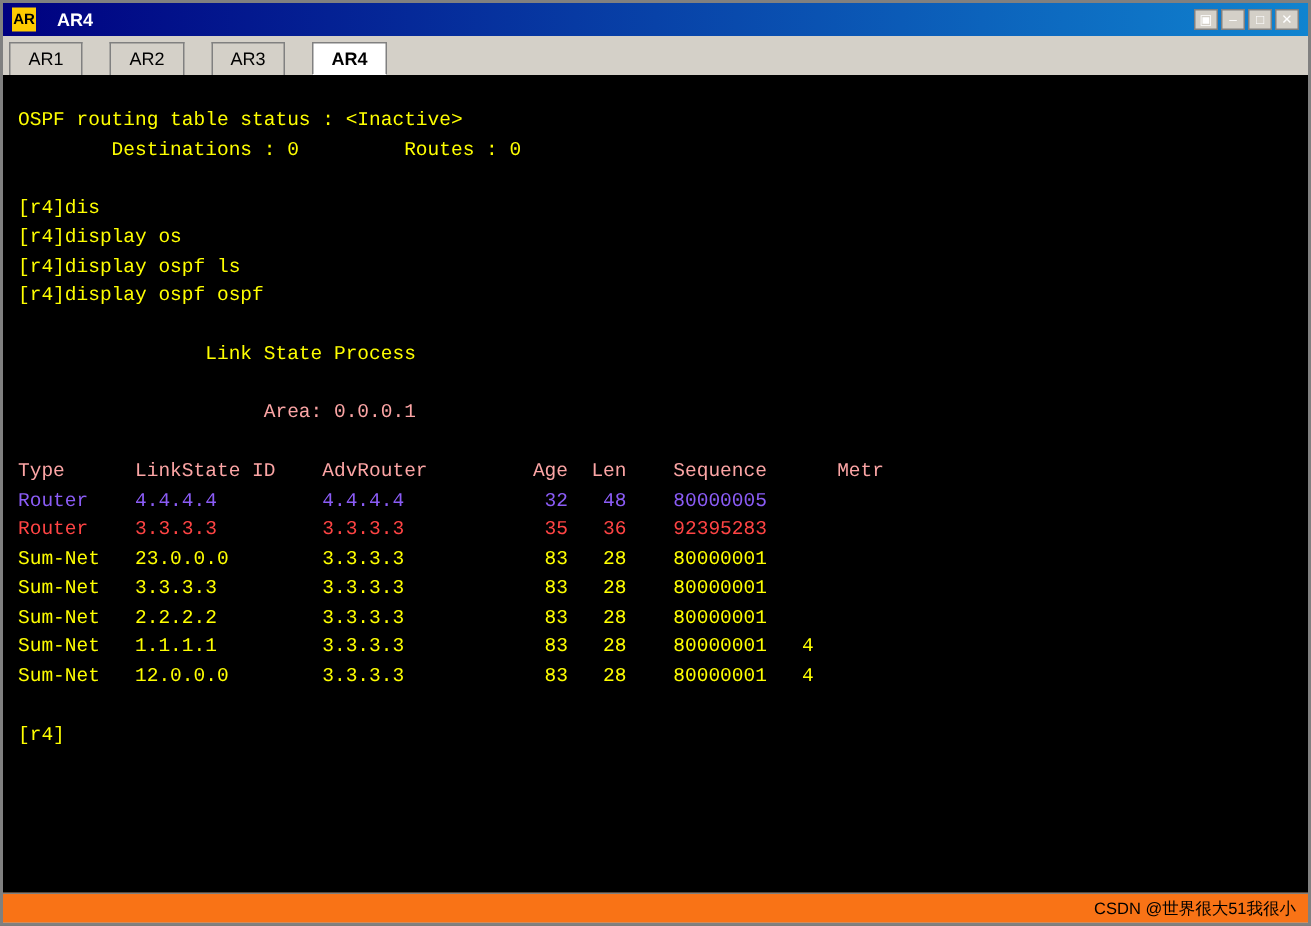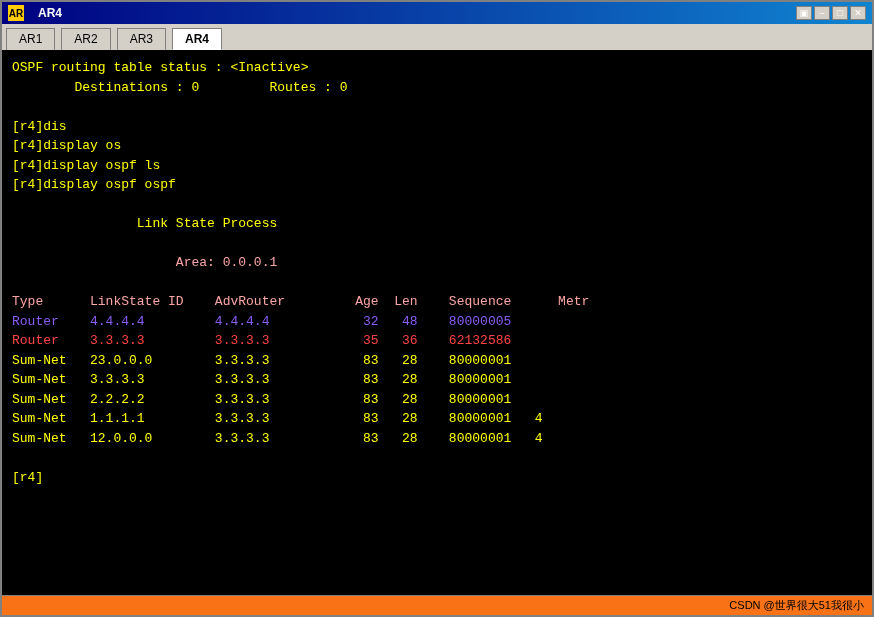--- a/index.html
+++ b/index.html
@@ -59,42 +59,42 @@
       font-size: 9px;
       display: flex;
       align-items: center;
       justify-content: center;
       cursor: pointer;
     }
     .tabs-bar {
       background: #d4d0c8;
       display: flex;
       padding: 4px 4px 0;
-      gap: 6px;
+      gap: 18px;
       flex-shrink: 0;
     }
     .tab {
       padding: 3px 12px;
       border: 1px solid #808080;
       border-bottom: none;
       background: #d4d0c8;
       cursor: pointer;
       font-size: 12px;
       font-family: Arial, sans-serif;
     }
     .tab.active {
       background: #ffffff;
       font-weight: bold;
       border-bottom: 1px solid #ffffff;
       z-index: 1;
     }
     .terminal-area {
       flex: 1;
       background: #000000;
-      padding: 8px 10px;
+      padding: 20px 10px;
       overflow: hidden;
       font-family: 'Courier New', Courier, monospace;
       font-size: 13px;
       line-height: 1.5;
       position: relative;
     }
     .terminal-line {
       white-space: pre;
       color: #ffff00;
     }
@@ -146,21 +146,21 @@
     <div class="terminal-line">[r4]display os</div>
     <div class="terminal-line">[r4]display ospf ls</div>
     <div class="terminal-line">[r4]display ospf ospf</div>
     <div class="terminal-line">&nbsp;</div>
     <div class="terminal-line">                Link State Process</div>
     <div class="terminal-line">&nbsp;</div>
     <div class="terminal-line white">                     Area: 0.0.0.1</div>
     <div class="terminal-line">&nbsp;</div>
     <div class="terminal-line white">Type      LinkState ID    AdvRouter         Age  Len    Sequence      Metr</div>
     <div class="terminal-line" style="color:#8b5cf6;">Router    4.4.4.4         4.4.4.4            32   48    80000005</div>
-    <div class="terminal-line" style="color:#ff4444;">Router    3.3.3.3         3.3.3.3            35   36    62132586</div>
+    <div class="terminal-line" style="color:#ff4444;">Router    3.3.3.3         3.3.3.3            35   36    92395283</div>
     <div class="terminal-line">Sum-Net   23.0.0.0        3.3.3.3            83   28    80000001</div>
     <div class="terminal-line">Sum-Net   3.3.3.3         3.3.3.3            83   28    80000001</div>
     <div class="terminal-line">Sum-Net   2.2.2.2         3.3.3.3            83   28    80000001</div>
     <div class="terminal-line">Sum-Net   1.1.1.1         3.3.3.3            83   28    80000001   4</div>
     <div class="terminal-line">Sum-Net   12.0.0.0        3.3.3.3            83   28    80000001   4</div>
     <div class="terminal-line">&nbsp;</div>
     <div class="terminal-line">[r4]</div>
   </div>
 
   <div class="status-bar">

